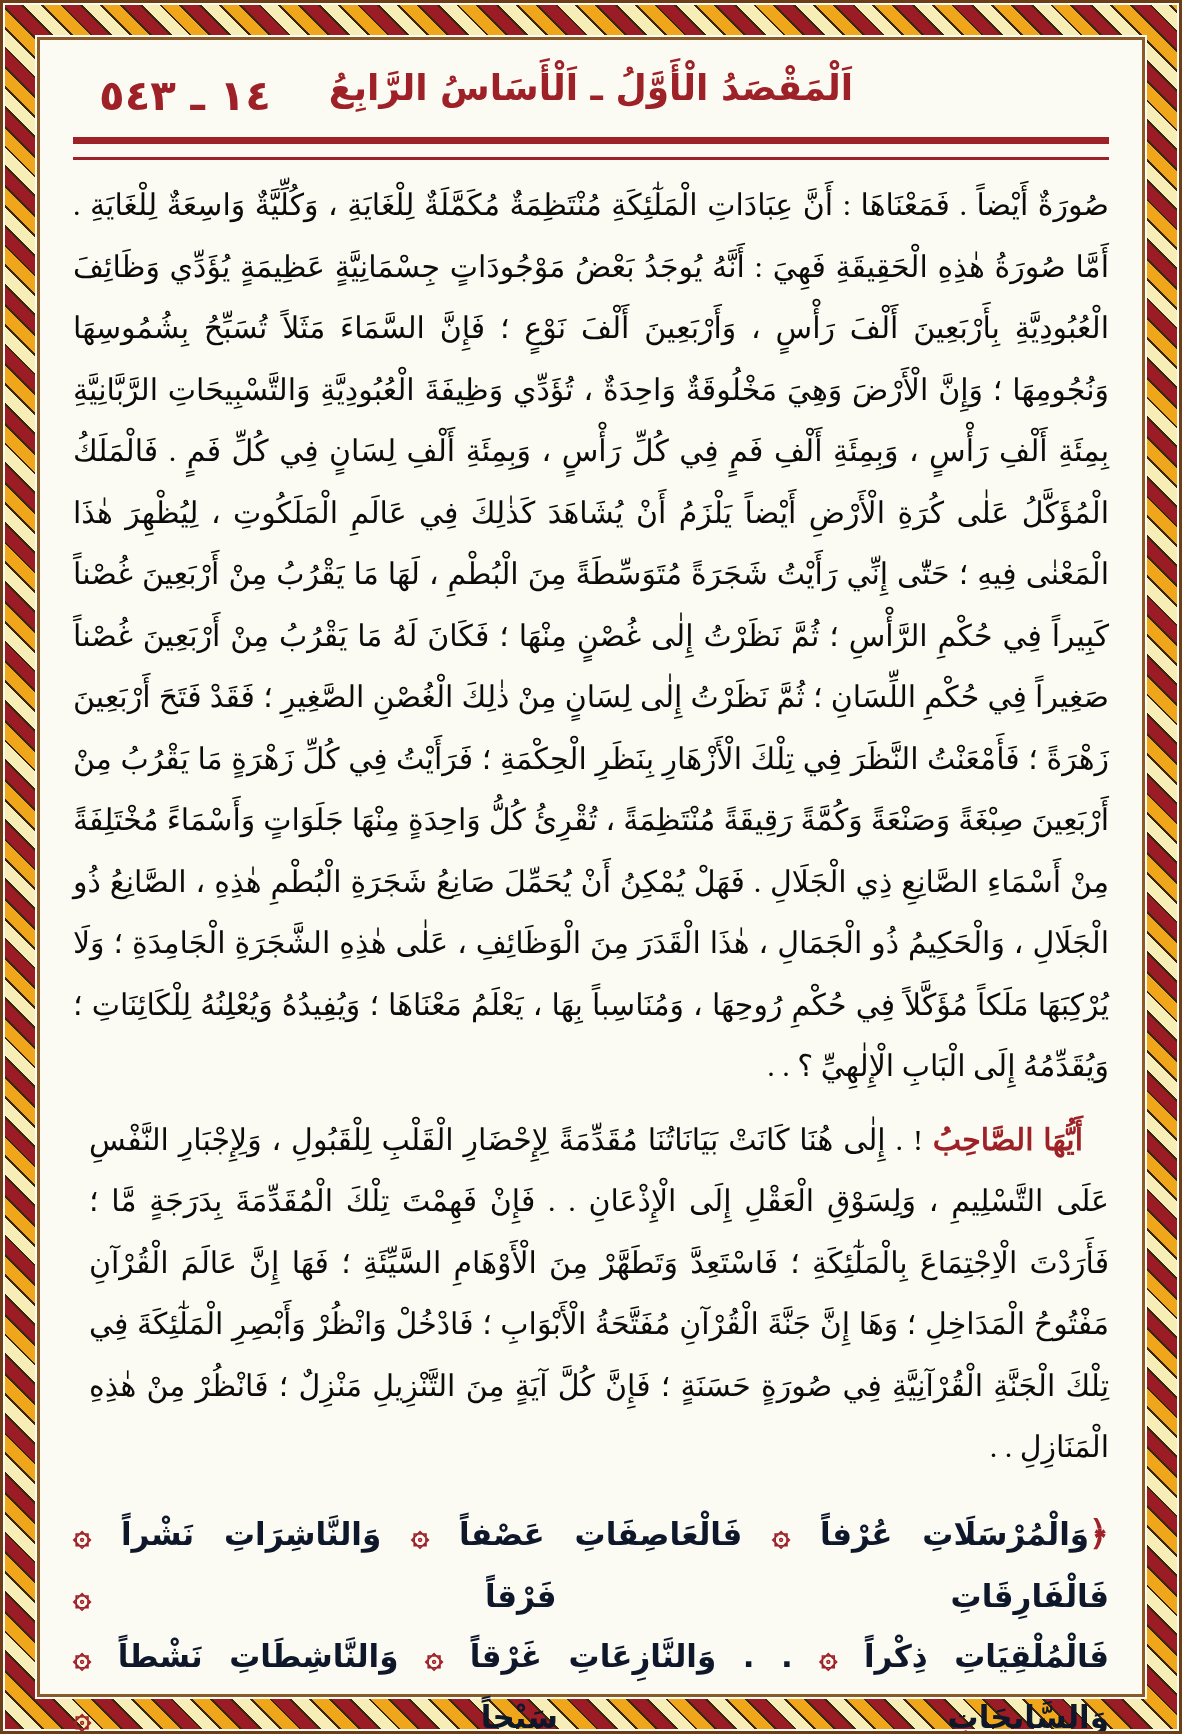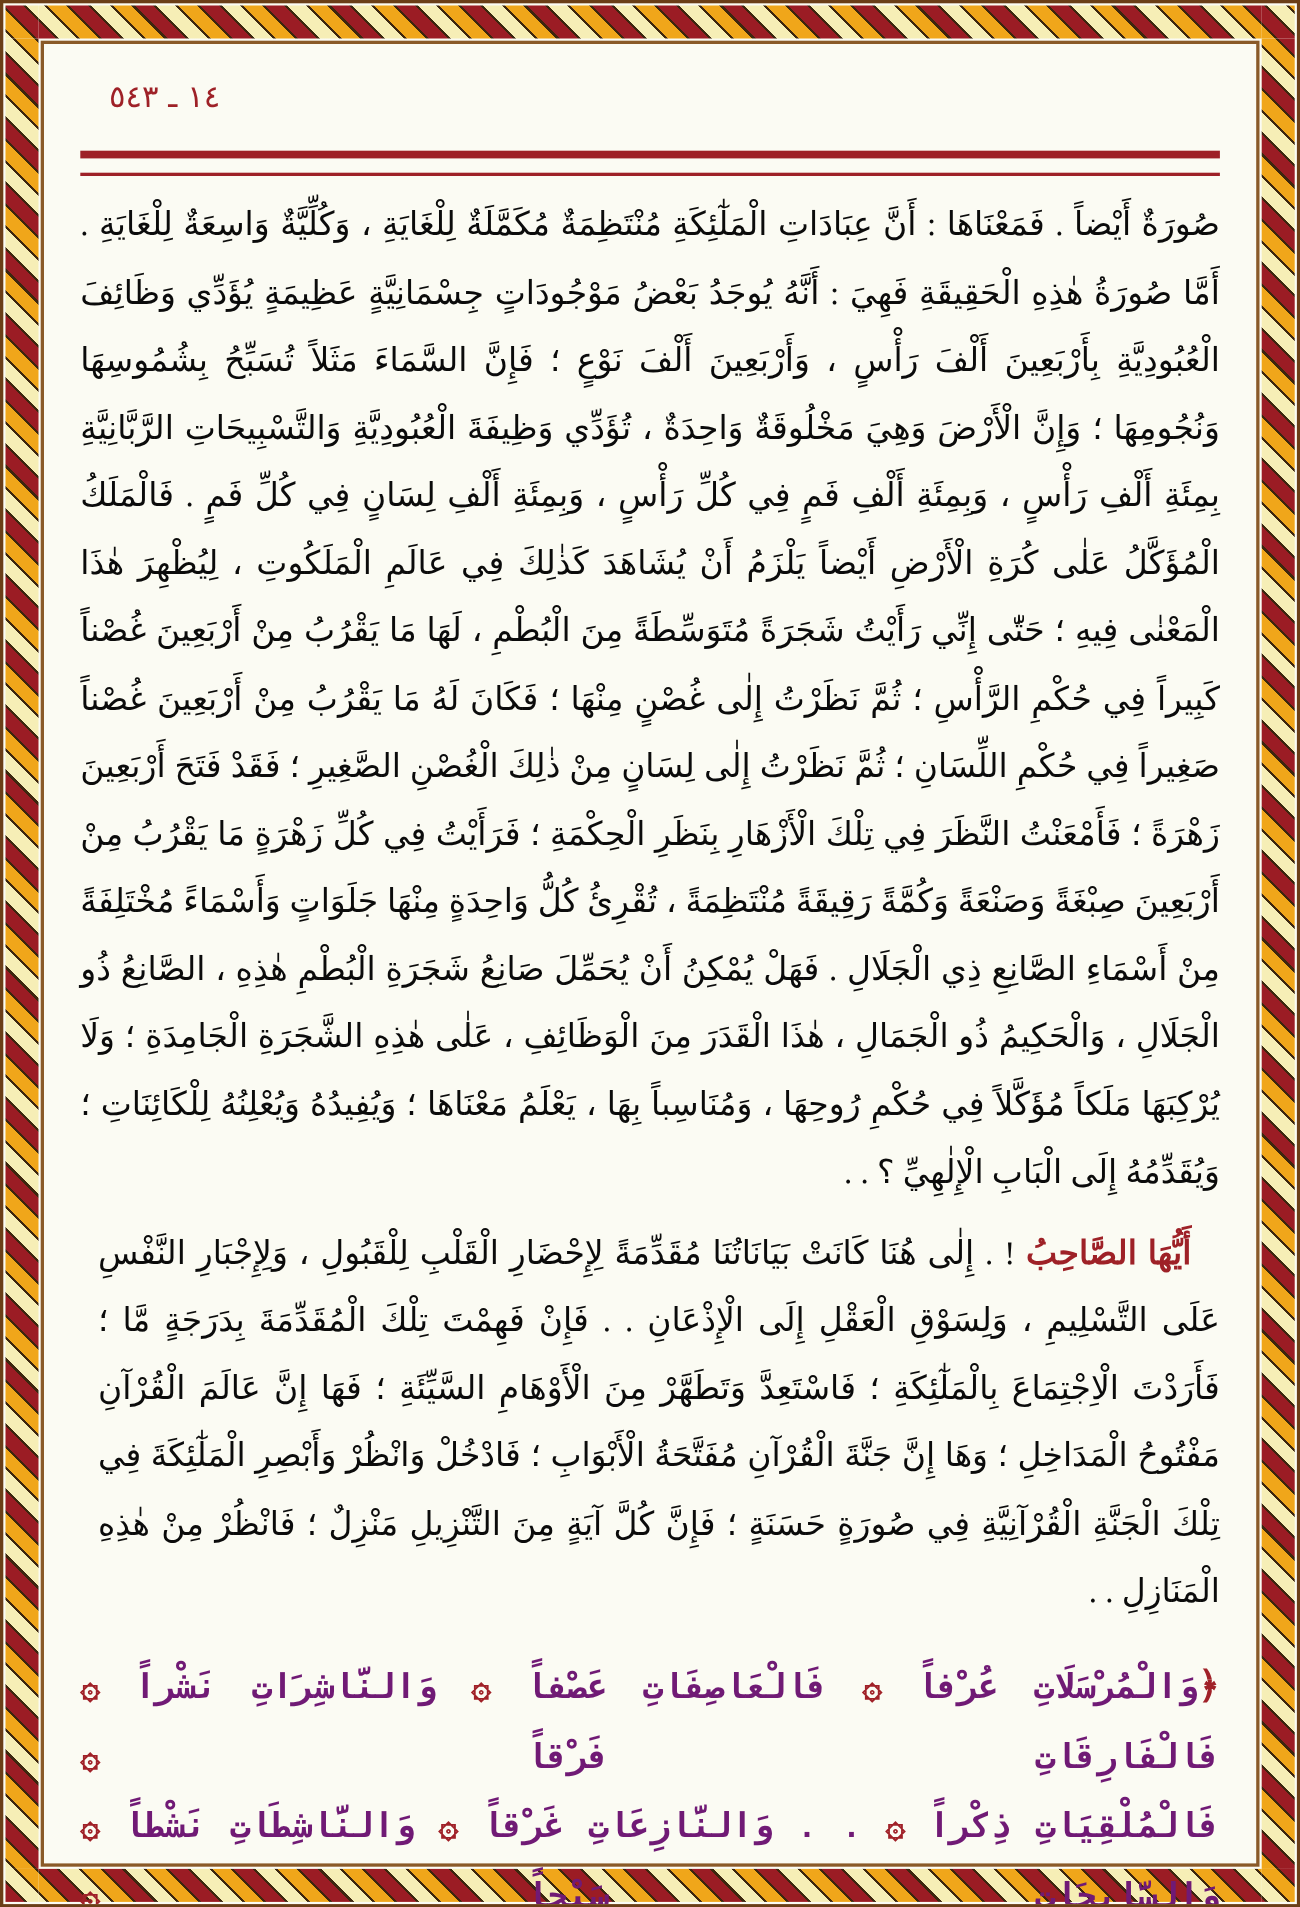--- a/index.html
+++ b/index.html
@@ -45,22 +45,22 @@
     text-align:center;
     color:#9e2127;
     font-size:36px;
     font-weight:bold;
     letter-spacing:1px;
   }
   .page-numbers{
     position:absolute;
     left:26px;top:4px;
     color:#9e2127;
-    font-size:28px;
-    font-weight:normal;
+    font-size:42px;
+    font-weight:bold;
     direction:rtl;
   }
   .double-rule{
     height:13px;
     border-top:7px solid #9e2127;
     border-bottom:3px solid #9e2127;
     margin-top:4px;
   }
   .body-text{
     color:#0b0b0b;
@@ -81,35 +81,36 @@
     font-weight:bold;
     line-height:1.95;
   }
   .verse-line{
     color:#2e3a94;
     text-align:justify;
     text-align-last:justify;
     -moz-text-align-last:justify;
   }
   .v-red{color:#a02128;}
-  .v-blue{color:#701a75;font-family:Liberation Mono, monospace;}
+  .v-blue{color:#0f172a;}
   .bracket{font-size:34px;}
 </style>
 </head>
 <body>
 
 <div class="page">
 
   <div class="chain-frame"></div>
   <div class="inner-line"></div>
 
   <div class="content">
 
     <div class="header">
       <div class="page-numbers">١٤ ـ ٥٤٣</div>
+      <div class="page-title">اَلْمَقْصَدُ الْأَوَّلُ ـ اَلْأَسَاسُ الرَّابِعُ</div>
     </div>
 
     <div class="double-rule"></div>
 
     <div class="body-text para1">صُورَةٌ أَيْضاً . فَمَعْنَاهَا : أَنَّ عِبَادَاتِ الْمَلٰٓئِكَةِ مُنْتَظِمَةٌ مُكَمَّلَةٌ لِلْغَايَةِ ، وَكُلِّيَّةٌ وَاسِعَةٌ لِلْغَايَةِ . أَمَّا صُورَةُ هٰذِهِ الْحَقِيقَةِ فَهِيَ : أَنَّهُ يُوجَدُ بَعْضُ مَوْجُودَاتٍ جِسْمَانِيَّةٍ عَظِيمَةٍ يُؤَدِّي وَظَائِفَ الْعُبُودِيَّةِ بِأَرْبَعِينَ أَلْفَ رَأْسٍ ، وَأَرْبَعِينَ أَلْفَ نَوْعٍ ؛ فَإِنَّ السَّمَاءَ مَثَلاً تُسَبِّحُ بِشُمُوسِهَا وَنُجُومِهَا ؛ وَإِنَّ الْأَرْضَ وَهِيَ مَخْلُوقَةٌ وَاحِدَةٌ ، تُؤَدِّي وَظِيفَةَ الْعُبُودِيَّةِ وَالتَّسْبِيحَاتِ الرَّبَّانِيَّةِ بِمِئَةِ أَلْفِ رَأْسٍ ، وَبِمِئَةِ أَلْفِ فَمٍ فِي كُلِّ رَأْسٍ ، وَبِمِئَةِ أَلْفِ لِسَانٍ فِي كُلِّ فَمٍ . فَالْمَلَكُ الْمُؤَكَّلُ عَلٰى كُرَةِ الْأَرْضِ أَيْضاً يَلْزَمُ أَنْ يُشَاهَدَ كَذٰلِكَ فِي عَالَمِ الْمَلَكُوتِ ، لِيُظْهِرَ هٰذَا الْمَعْنٰى فِيهِ ؛ حَتّٰى إِنِّي رَأَيْتُ شَجَرَةً مُتَوَسِّطَةً مِنَ الْبُطْمِ ، لَهَا مَا يَقْرُبُ مِنْ أَرْبَعِينَ غُصْناً كَبِيراً فِي حُكْمِ الرَّأْسِ ؛ ثُمَّ نَظَرْتُ إِلٰى غُصْنٍ مِنْهَا ؛ فَكَانَ لَهُ مَا يَقْرُبُ مِنْ أَرْبَعِينَ غُصْناً صَغِيراً فِي حُكْمِ اللِّسَانِ ؛ ثُمَّ نَظَرْتُ إِلٰى لِسَانٍ مِنْ ذٰلِكَ الْغُصْنِ الصَّغِيرِ ؛ فَقَدْ فَتَحَ أَرْبَعِينَ زَهْرَةً ؛ فَأَمْعَنْتُ النَّظَرَ فِي تِلْكَ الْأَزْهَارِ بِنَظَرِ الْحِكْمَةِ ؛ فَرَأَيْتُ فِي كُلِّ زَهْرَةٍ مَا يَقْرُبُ مِنْ أَرْبَعِينَ صِبْغَةً وَصَنْعَةً وَكُمَّةً رَقِيقَةً مُنْتَظِمَةً ، تُقْرِئُ كُلُّ وَاحِدَةٍ مِنْهَا جَلَوَاتٍ وَأَسْمَاءً مُخْتَلِفَةً مِنْ أَسْمَاءِ الصَّانِعِ ذِي الْجَلَالِ . فَهَلْ يُمْكِنُ أَنْ يُحَمِّلَ صَانِعُ شَجَرَةِ الْبُطْمِ هٰذِهِ ، الصَّانِعُ ذُو الْجَلَالِ ، وَالْحَكِيمُ ذُو الْجَمَالِ ، هٰذَا الْقَدَرَ مِنَ الْوَظَائِفِ ، عَلٰى هٰذِهِ الشَّجَرَةِ الْجَامِدَةِ ؛ وَلَا يُرْكِبَهَا مَلَكاً مُؤَكَّلاً فِي حُكْمِ رُوحِهَا ، وَمُنَاسِباً بِهَا ، يَعْلَمُ مَعْنَاهَا ؛ وَيُفِيدُهُ وَيُعْلِنُهُ لِلْكَائِنَاتِ ؛ وَيُقَدِّمُهُ إِلَى الْبَابِ الْإِلٰهِيِّ ؟ . .</div>
 
     <div class="body-text para2">
       <span class="red-lead">أَيُّهَا الصَّاحِبُ</span><span> ! . إِلٰى هُنَا كَانَتْ بَيَانَاتُنَا مُقَدِّمَةً لِإِحْضَارِ الْقَلْبِ لِلْقَبُولِ ، وَلِإِجْبَارِ النَّفْسِ عَلَى التَّسْلِيمِ ، وَلِسَوْقِ الْعَقْلِ إِلَى الْإِذْعَانِ . . فَإِنْ فَهِمْتَ تِلْكَ الْمُقَدِّمَةَ بِدَرَجَةٍ مَّا ؛ فَأَرَدْتَ الْاِجْتِمَاعَ بِالْمَلٰٓئِكَةِ ؛ فَاسْتَعِدَّ وَتَطَهَّرْ مِنَ الْأَوْهَامِ السَّيِّئَةِ ؛ فَهَا إِنَّ عَالَمَ الْقُرْآنِ مَفْتُوحُ الْمَدَاخِلِ ؛ وَهَا إِنَّ جَنَّةَ الْقُرْآنِ مُفَتَّحَةُ الْأَبْوَابِ ؛ فَادْخُلْ وَانْظُرْ وَأَبْصِرِ الْمَلٰٓئِكَةَ فِي تِلْكَ الْجَنَّةِ الْقُرْآنِيَّةِ فِي صُورَةٍ حَسَنَةٍ ؛ فَإِنَّ كُلَّ آيَةٍ مِنَ التَّنْزِيلِ مَنْزِلٌ ؛ فَانْظُرْ مِنْ هٰذِهِ الْمَنَازِلِ . .</span>
     </div>
 

